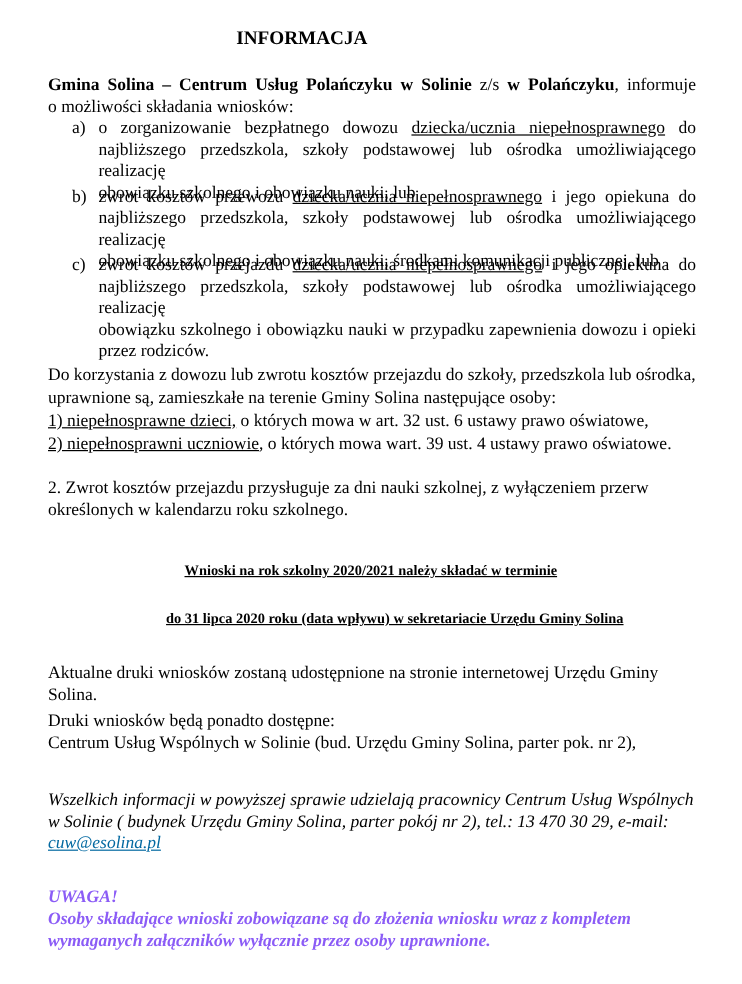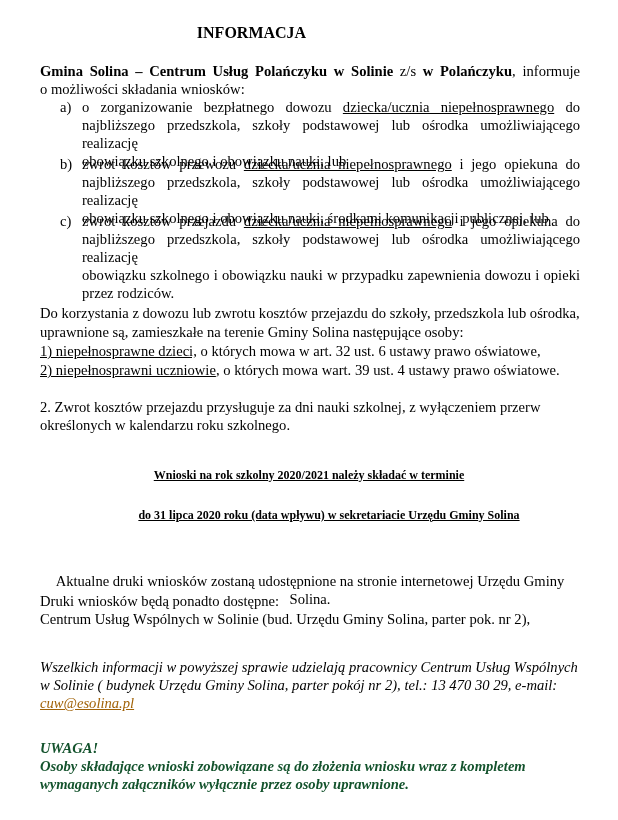--- a/index.html
+++ b/index.html
@@ -8,22 +8,22 @@
   .abs { position: absolute; }
   .title { top: 24px; left: 0; width: 503px; text-align: center; font-weight: bold; font-size: 16px; }
   .body { left: 40px; width: 540px; line-height: 18px; }
   .just { text-align: justify; text-align-last: justify; }
   .u { text-decoration: underline; }
   b { font-weight: bold; }
   .list { left: 60px; width: 520px; line-height: 18px; }
   .list .lbl { position: absolute; left: 0; top: 0; }
   .list .txt { position: absolute; left: 22px; width: 498px; }
   .heading { left: 0; width: 618px; text-align: center; font-weight: bold; font-size: 12px; text-decoration: underline; }
-  .link { color: #a16207; text-decoration: underline; }
-  .warn { color: #14532d; font-weight: bold; font-style: italic; line-height: 18px; }
+  .link { color: #0369a1; text-decoration: underline; }
+  .warn { color: #8b5cf6; font-weight: bold; font-style: italic; line-height: 18px; }
   p { margin: 0; }
 </style>
 </head>
 <body>
 
 <div class="abs title">INFORMACJA</div>
 
 <div class="abs body" style="top:62px;">
   <p class="just"><b>Gmina Solina – Centrum Usług Polańczyku w Solinie</b><span> z/s  </span><b>w Polańczyku</b><span>, informuje</span></p>
   <p>o możliwości składania wniosków:</p>
@@ -65,21 +65,21 @@
 </div>
 
 <div class="abs body" style="top:398px;">
   <p>2. Zwrot kosztów przejazdu przysługuje za dni nauki szkolnej, z wyłączeniem przerw</p>
   <p>określonych w kalendarzu roku szkolnego.</p>
 </div>
 
 <div class="abs heading" style="top:468px;">Wnioski  na rok szkolny 2020/2021 należy składać w terminie</div>
 <div class="abs heading" style="top:508px;padding-left:20px;">do 31 lipca 2020 roku (data wpływu) w sekretariacie Urzędu Gminy Solina</div>
 
-<div class="abs body" style="top:572px;text-align:center;">
+<div class="abs body" style="top:552px;">
   <p>Aktualne druki wniosków  zostaną udostępnione na stronie internetowej Urzędu Gminy</p>
   <p>Solina.</p>
 </div>
 
 <div class="abs body" style="top:592px;">
   <p>Druki wniosków będą ponadto dostępne:</p>
   <p>Centrum Usług Wspólnych w Solinie  (bud. Urzędu Gminy Solina,  parter pok. nr 2),</p>
 </div>
 
 <div class="abs body" style="top:658px;font-style:italic;">

